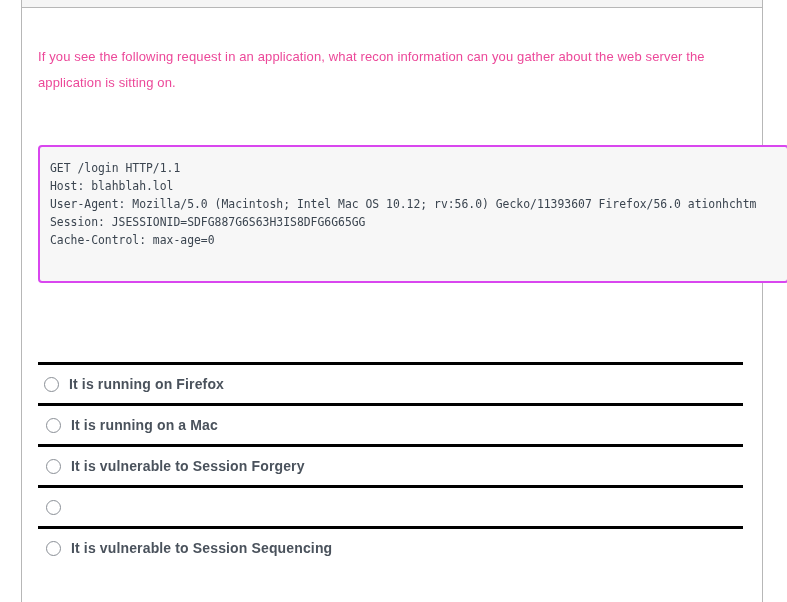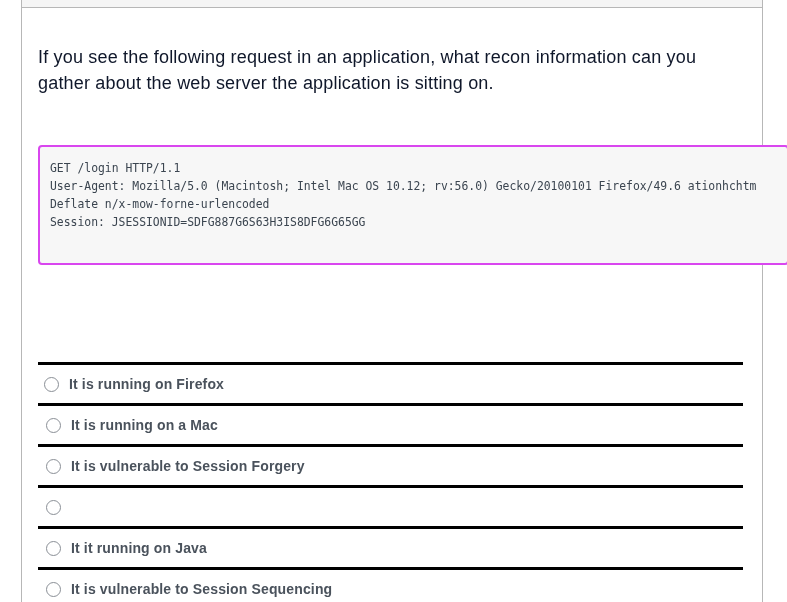--- a/index.html
+++ b/index.html
@@ -38,23 +38,23 @@
     border-left: 1px solid #b7b7b7;
     border-right: 1px solid #b7b7b7;
   }
 
   
   .question-text {
     position: absolute;
     left: 38px;
     top: 44px;
     width: 700px;
-    font-size: 18px;
+    font-size: 13px;
     line-height: 26px;
-    color: #0f172a;
+    color: #ec4899;
     letter-spacing: 0.01em;
   }
 
   
   .code-block {
     position: absolute;
     left: 38px;
     top: 145px;
     width: 751px;
     box-sizing: border-box;
@@ -114,23 +114,24 @@
 <body>
 
 <div class="quiz-card"></div>
 <div class="card-header-strip"></div>
 
 <div class="question-text">If you see the following request in an application, what recon information can you gather about the web server the application is sitting on.</div>
 
 <div class="code-block">
   <div class="code-lines">
       <div class="code-line">GET /login HTTP/1.1</div>
-      <div class="code-line">User-Agent: Mozilla/5.0 (Macintosh; Intel Mac OS 10.12; rv:56.0) Gecko/20100101 Firefox/49.6 ationhchtm</div>
-      <div class="code-line">Deflate n/x-mow-forne-urlencoded</div>
+      <div class="code-line">Host: blahblah.lol</div>
+      <div class="code-line">User-Agent: Mozilla/5.0 (Macintosh; Intel Mac OS 10.12; rv:56.0) Gecko/11393607 Firefox/56.0 ationhchtm</div>
       <div class="code-line">Session: JSESSIONID=SDFG887G6S63H3IS8DFG6G65GG</div>
+      <div class="code-line">Cache-Control: max-age=0</div>
       <div class="code-line blank"></div>
     </div>
 </div>
 
 <div class="options">
     <div class="option-row first-row">
       <span class="radio-icon"></span>
       <span class="option-label">It is running on Firefox</span>
     </div>
     <div class="option-row">
@@ -139,19 +140,15 @@
     </div>
     <div class="option-row">
       <span class="radio-icon"></span>
       <span class="option-label">It is vulnerable to Session Forgery</span>
     </div>
     <div class="option-row">
       <span class="radio-icon"></span>
     </div>
     <div class="option-row">
       <span class="radio-icon"></span>
-      <span class="option-label">It it running on Java</span>
-    </div>
-    <div class="option-row">
-      <span class="radio-icon"></span>
       <span class="option-label">It is vulnerable to Session Sequencing</span>
     </div>
   </div>
 
 </body></html>

